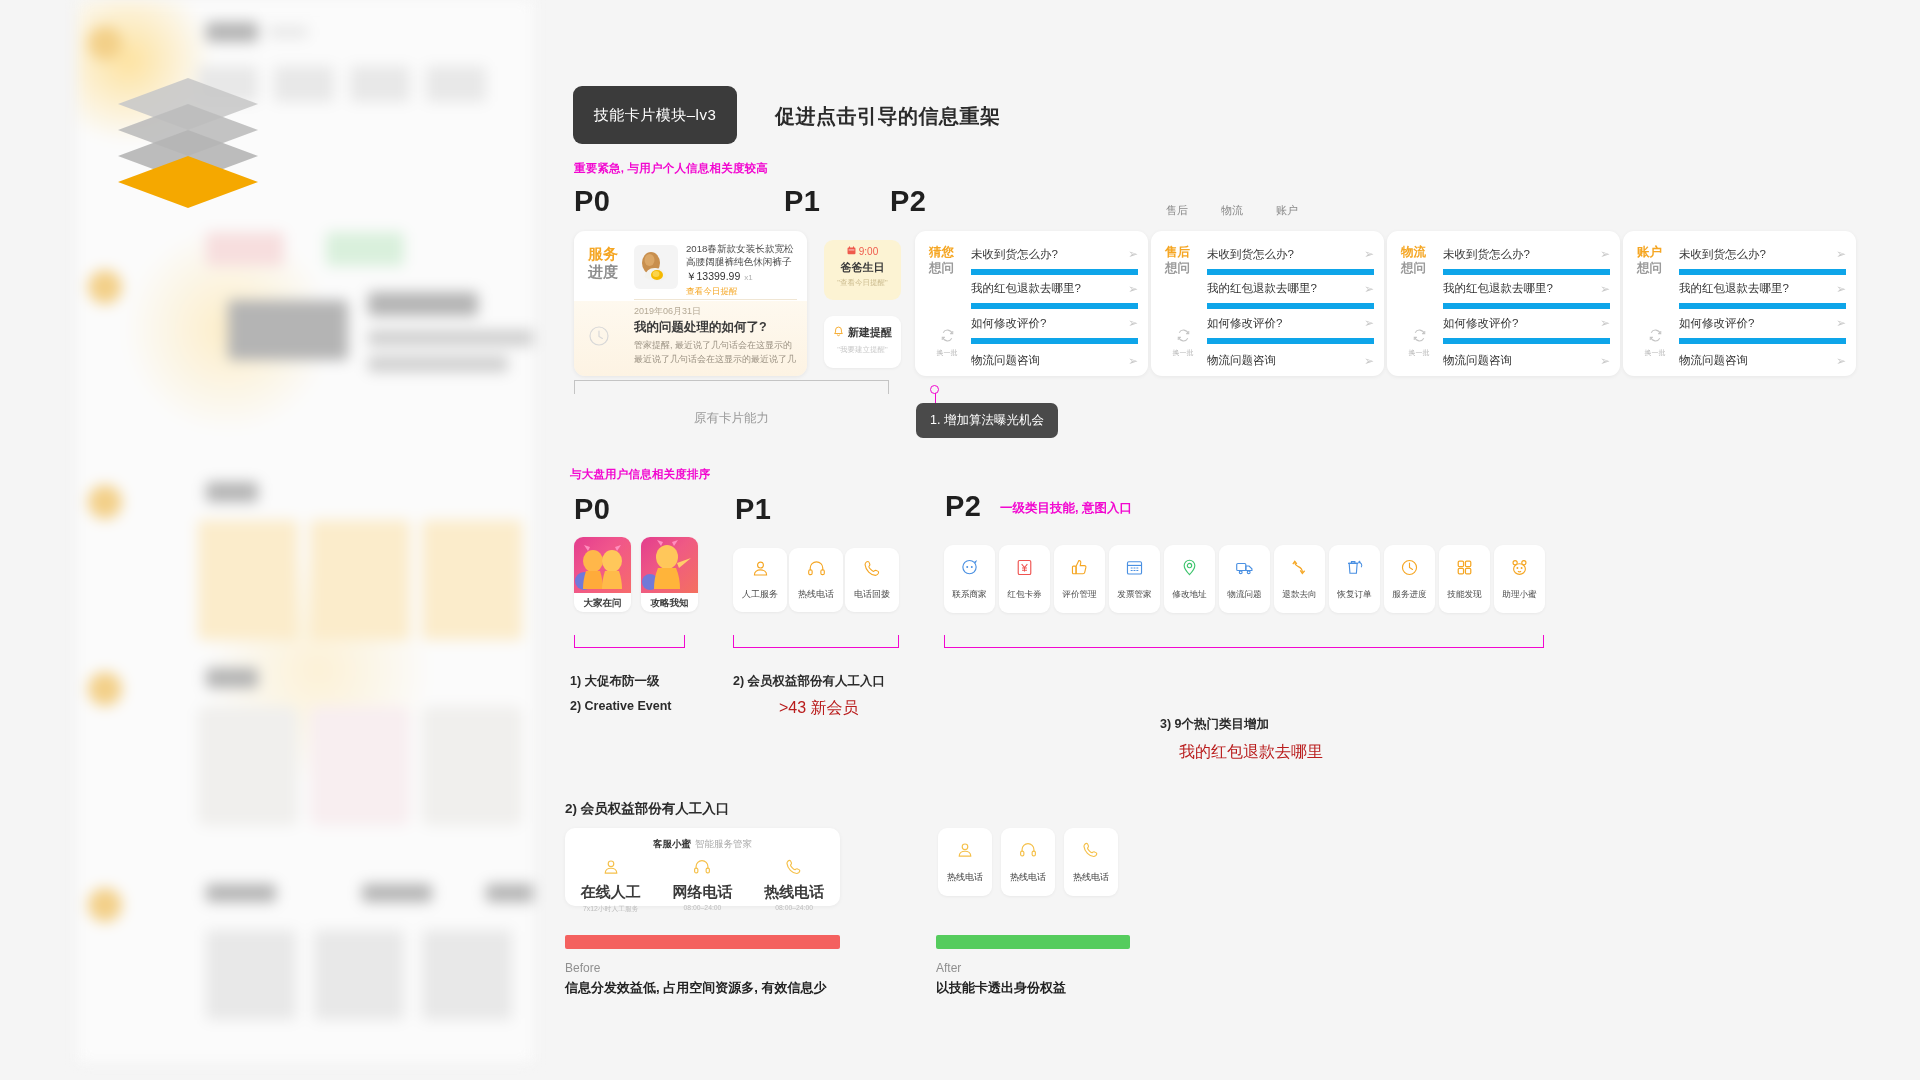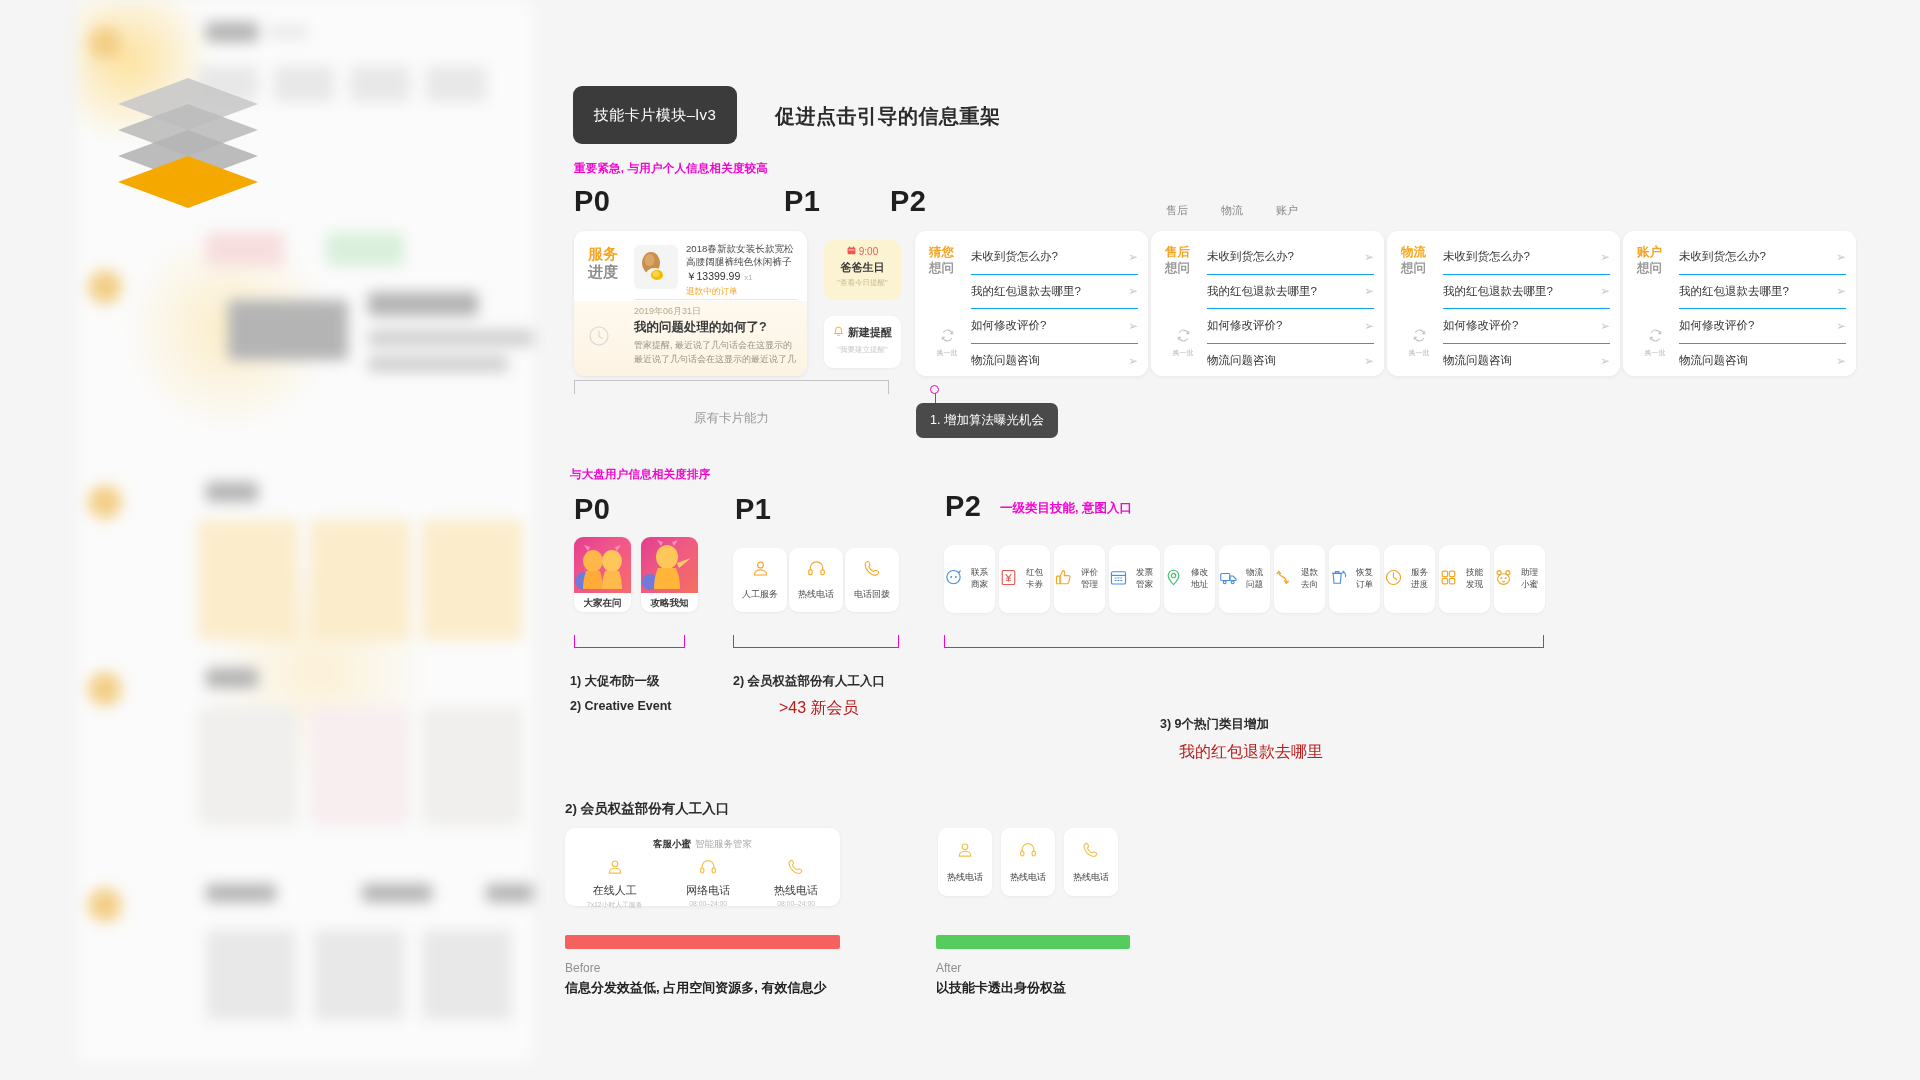--- a/index.html
+++ b/index.html
@@ -119,21 +119,21 @@
     background:#fff; border-radius:11px; box-shadow:0 1px 4px rgba(0,0,0,.06);
   }
   .q-tag { position:absolute; left:14px; top:13px; width:36px; }
   .q-tag .a { font-size:12.5px; font-weight:700; color:#f5a623; line-height:16px; }
   .q-tag .b { font-size:12.5px; font-weight:700; color:#9b9b9b; line-height:16px; }
   .q-refresh { position:absolute; left:14px; top:97px; width:36px; text-align:center; }
   .q-refresh .lbl { font-size:7px; color:#b5b5b5; margin-top:1px; }
   .q-list { position:absolute; left:56px; right:10px; top:9px; }
   .q-row {
     height:34.5px; display:flex; align-items:center; justify-content:space-between;
-    border-bottom:1px solid #0ea5e9;
+    border-bottom:6px solid #0ea5e9;
   }
   .q-row:last-child { border-bottom:none; }
   .q-row .txt { font-size:11.5px; color:#333; }
   .q-row .arrow { color:#c9c9c9; font-size:12px; }
 
   .tabs-row { position:absolute; display:flex; gap:33px; }
   .tabs-row .tab { font-size:11px; color:#8a8a8a; }
 
   
   .pin-line { position:absolute; width:1px; background:#f207d0; }
@@ -157,21 +157,21 @@
   .ic-card {
     position:absolute; width:54px; height:64px; background:#fff; border-radius:9px;
     box-shadow:0 1px 3px rgba(0,0,0,.055);
     display:flex; flex-direction:column; align-items:center; justify-content:center; gap:6px;
   }
   .ic-card .cap { font-size:9px; color:#4a4a4a; }
 
   .sk-card {
     position:absolute; width:51px; height:68px; background:#fff; border-radius:9px;
     box-shadow:0 1px 3px rgba(0,0,0,.055);
-    display:flex; flex-direction:row; align-items:center; justify-content:center; gap:8px;
+    display:flex; flex-direction:column; align-items:center; justify-content:center; gap:8px;
   }
   .sk-card .cap { font-size:8.6px; color:#4a4a4a; }
 
   
   .bracket-magenta {
     position:absolute; border-left:1.6px solid #f207d0; border-right:1.6px solid #f207d0;
     border-bottom:1.6px solid #f207d0; height:13px;
   }
 
   .note-blk { position:absolute; font-size:12.5px; color:#2b2b2b; line-height:25px; font-weight:600;}
@@ -181,21 +181,21 @@
   .sec-title { position:absolute; font-size:13.5px; color:#2b2b2b; font-weight:700; }
   .before-card {
     position:absolute; left:565px; top:828px; width:275px; height:78px;
     background:#fff; border-radius:10px; box-shadow:0 1px 4px rgba(0,0,0,.05);
   }
   .bc-head { text-align:center; padding-top:10px; font-size:9.5px; }
   .bc-head b { color:#333; font-weight:700; }
   .bc-head span { color:#a9a9a9; margin-left:4px; }
   .bc-items { display:flex; justify-content:space-around; margin-top:7px; }
   .bc-item { text-align:center; }
-  .bc-item .cap { font-size:11px; color:#3a3a3a; margin-top:3px; font-weight:400; }
+  .bc-item .cap { font-size:15px; color:#3a3a3a; margin-top:3px; font-weight:700; }
   .bc-item .sub { font-size:6.8px; color:#bdbdbd; margin-top:2px; }
 
   .after-cards { position:absolute; left:938px; top:828px; display:flex; gap:9px; }
   .after-card {
     width:54px; height:68px; background:#fff; border-radius:9px;
     box-shadow:0 1px 3px rgba(0,0,0,.05);
     display:flex; flex-direction:column; align-items:center; justify-content:center; gap:8px;
   }
   .after-card .cap { font-size:9px; color:#3a3a3a; }
 
@@ -278,21 +278,21 @@
         <ellipse cx="15" cy="16" rx="9" ry="11" fill="#c88f4e"></ellipse>
         <ellipse cx="13.5" cy="13" rx="5" ry="6" fill="#dba767"></ellipse>
         <path d="M8 30 Q11 20 20 21 Q30 22 31 31 Q20 37 8 30 Z" fill="#f2f2ee"></path>
         <ellipse cx="21" cy="28" rx="6" ry="5" fill="#f5b900"></ellipse>
         <ellipse cx="20" cy="27" rx="3.5" ry="3" fill="#fbd44a"></ellipse>
       </svg>
     </div>
     <div class="svc-info">
       <div class="t">2018春新款女装长款宽松高腰阔腿裤纯色休闲裤子</div>
       <div class="price"><span>￥13399.99</span><span class="x">x1</span></div>
-      <div class="status">退款中的订单</div>
+      <div class="status">查看今日提醒</div>
     </div>
     <div class="svc-divline"></div>
     <div class="svc-clock">
       <svg width="22" height="22" viewBox="0 0 22 22">
           <circle cx="11" cy="11" r="9" fill="none" stroke="#d8d8d8" stroke-width="1.2"></circle>
           <path d="M11 6v5.4l3.4 2" fill="none" stroke="#d8d8d8" stroke-width="1.2" stroke-linecap="round"></path>
         </svg>
     </div>
     <div class="svc-date">2019年06月31日</div>
     <div class="svc-q">我的问题处理的如何了?</div>

